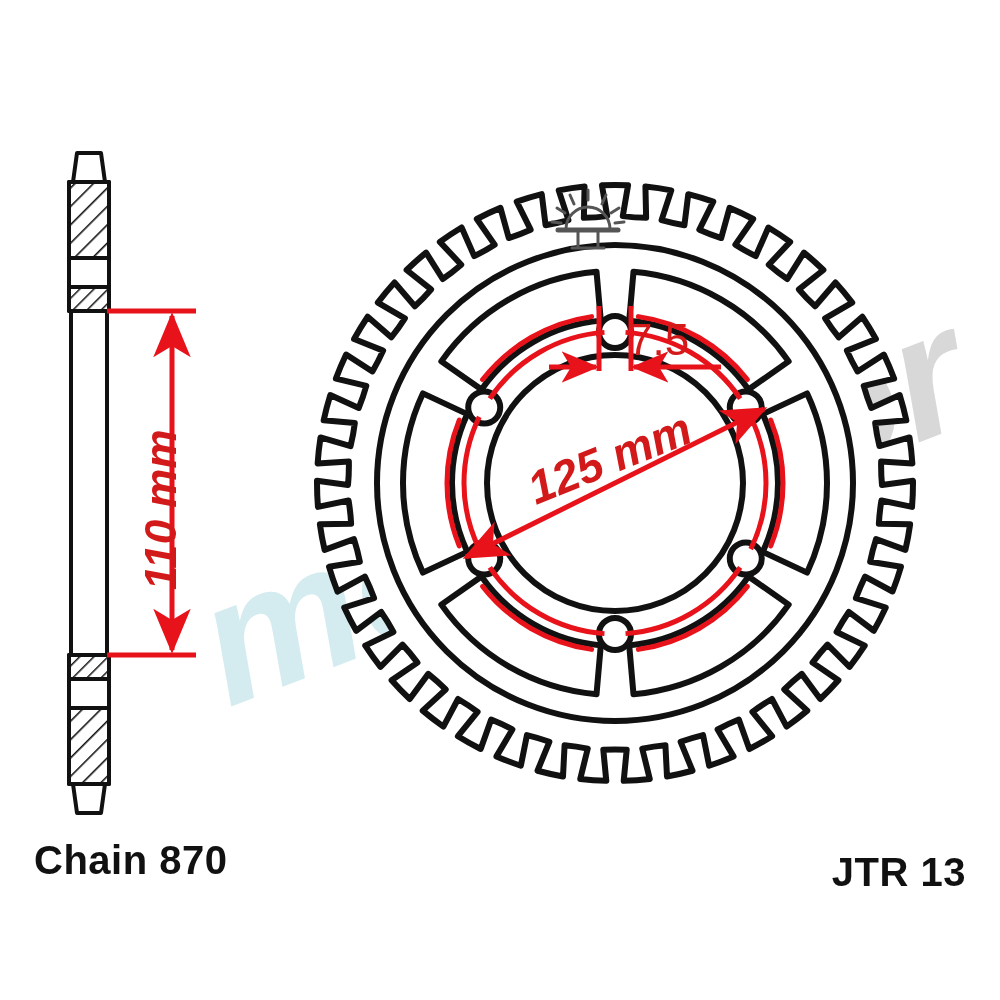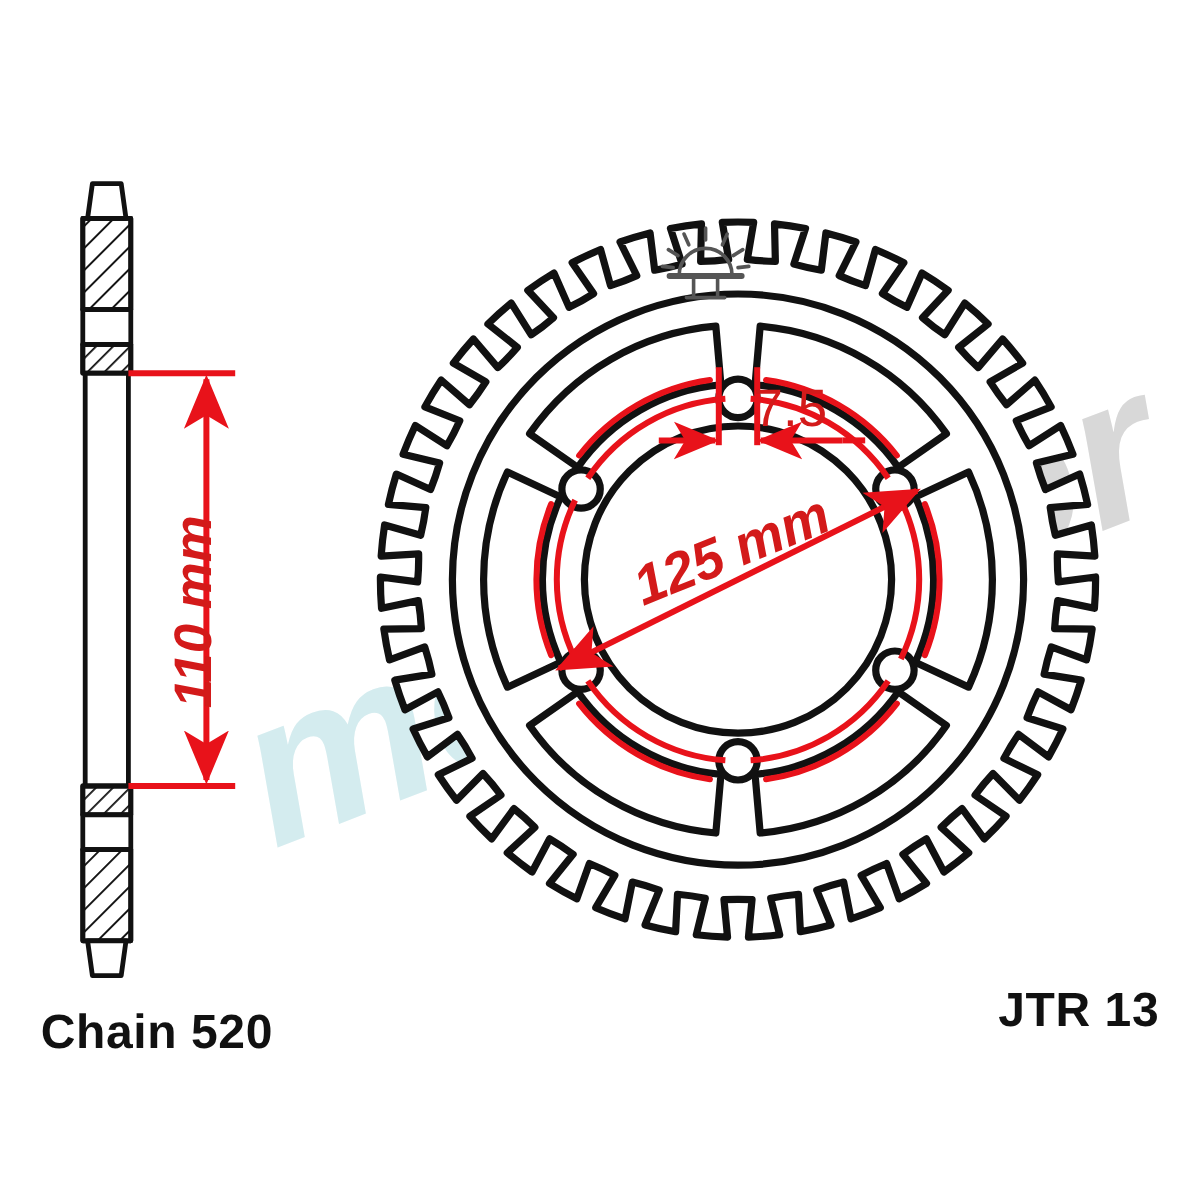--- a/index.html
+++ b/index.html
@@ -23,21 +23,21 @@
   .cap-text {
     position: absolute;
     font-family: "Liberation Sans", sans-serif;
     font-weight: bold;
     font-size: 40px;
     color: #111111;
     letter-spacing: 0.5px;
     white-space: nowrap;
   }
   #chain-label { left: 34px; top: 838px; }
-  #part-label  { right: 34px; top: 820px; }
+  #part-label  { right: 34px; top: 850px; }
 </style>
 </head>
 <body>
 
 <svg id="sheet" viewBox="0 0 1000 1000" xmlns="http://www.w3.org/2000/svg">
 
   <defs>
 
     <pattern id="hatch" width="13" height="13" patternTransform="rotate(45)" patternUnits="userSpaceOnUse">
       <line x1="0" y1="0" x2="0" y2="13" stroke="#111111" stroke-width="3.2"></line>
@@ -170,14 +170,14 @@
       <line x1="557" y1="208" x2="565" y2="213"></line>
       <line x1="619" y1="208" x2="611" y2="213"></line>
       <line x1="552" y1="222" x2="561" y2="223"></line>
       <line x1="624" y1="222" x2="615" y2="223"></line>
     </g>
     <path d="M578,232 L578,247 M598,232 L598,247 M572,248 L604,248"></path>
   </g>
 
 </svg>
 
-<div class="cap-text" id="chain-label">Chain 520</div>
+<div class="cap-text" id="chain-label">Chain 870</div>
 <div class="cap-text" id="part-label">JTR 13</div>
 
 </body></html>

